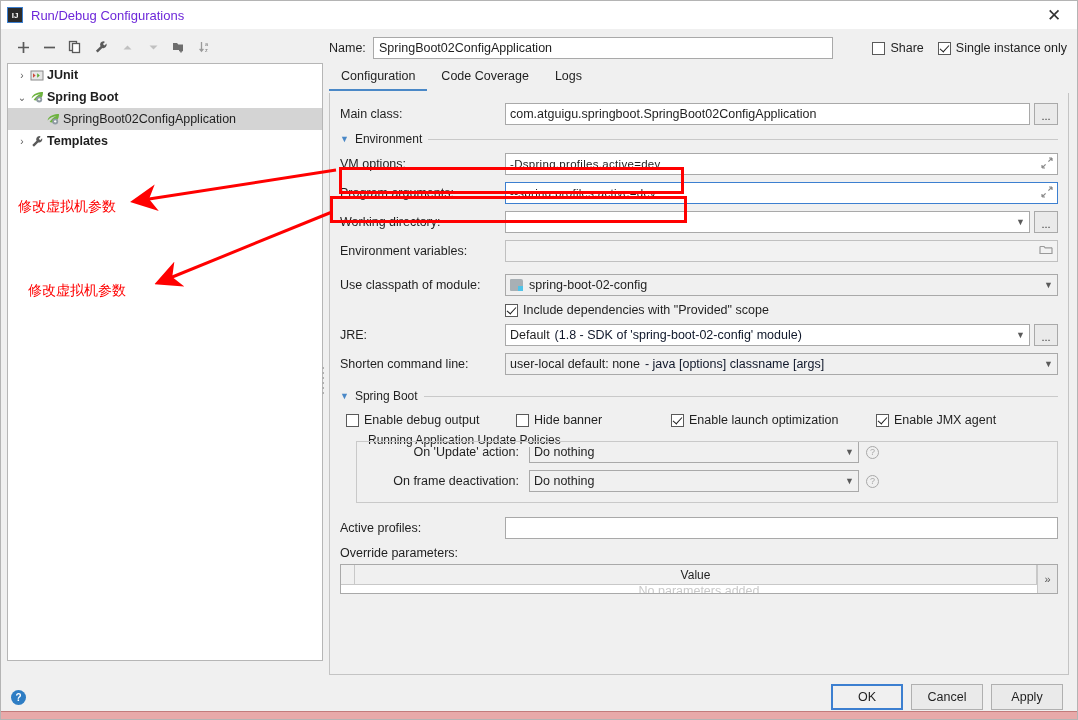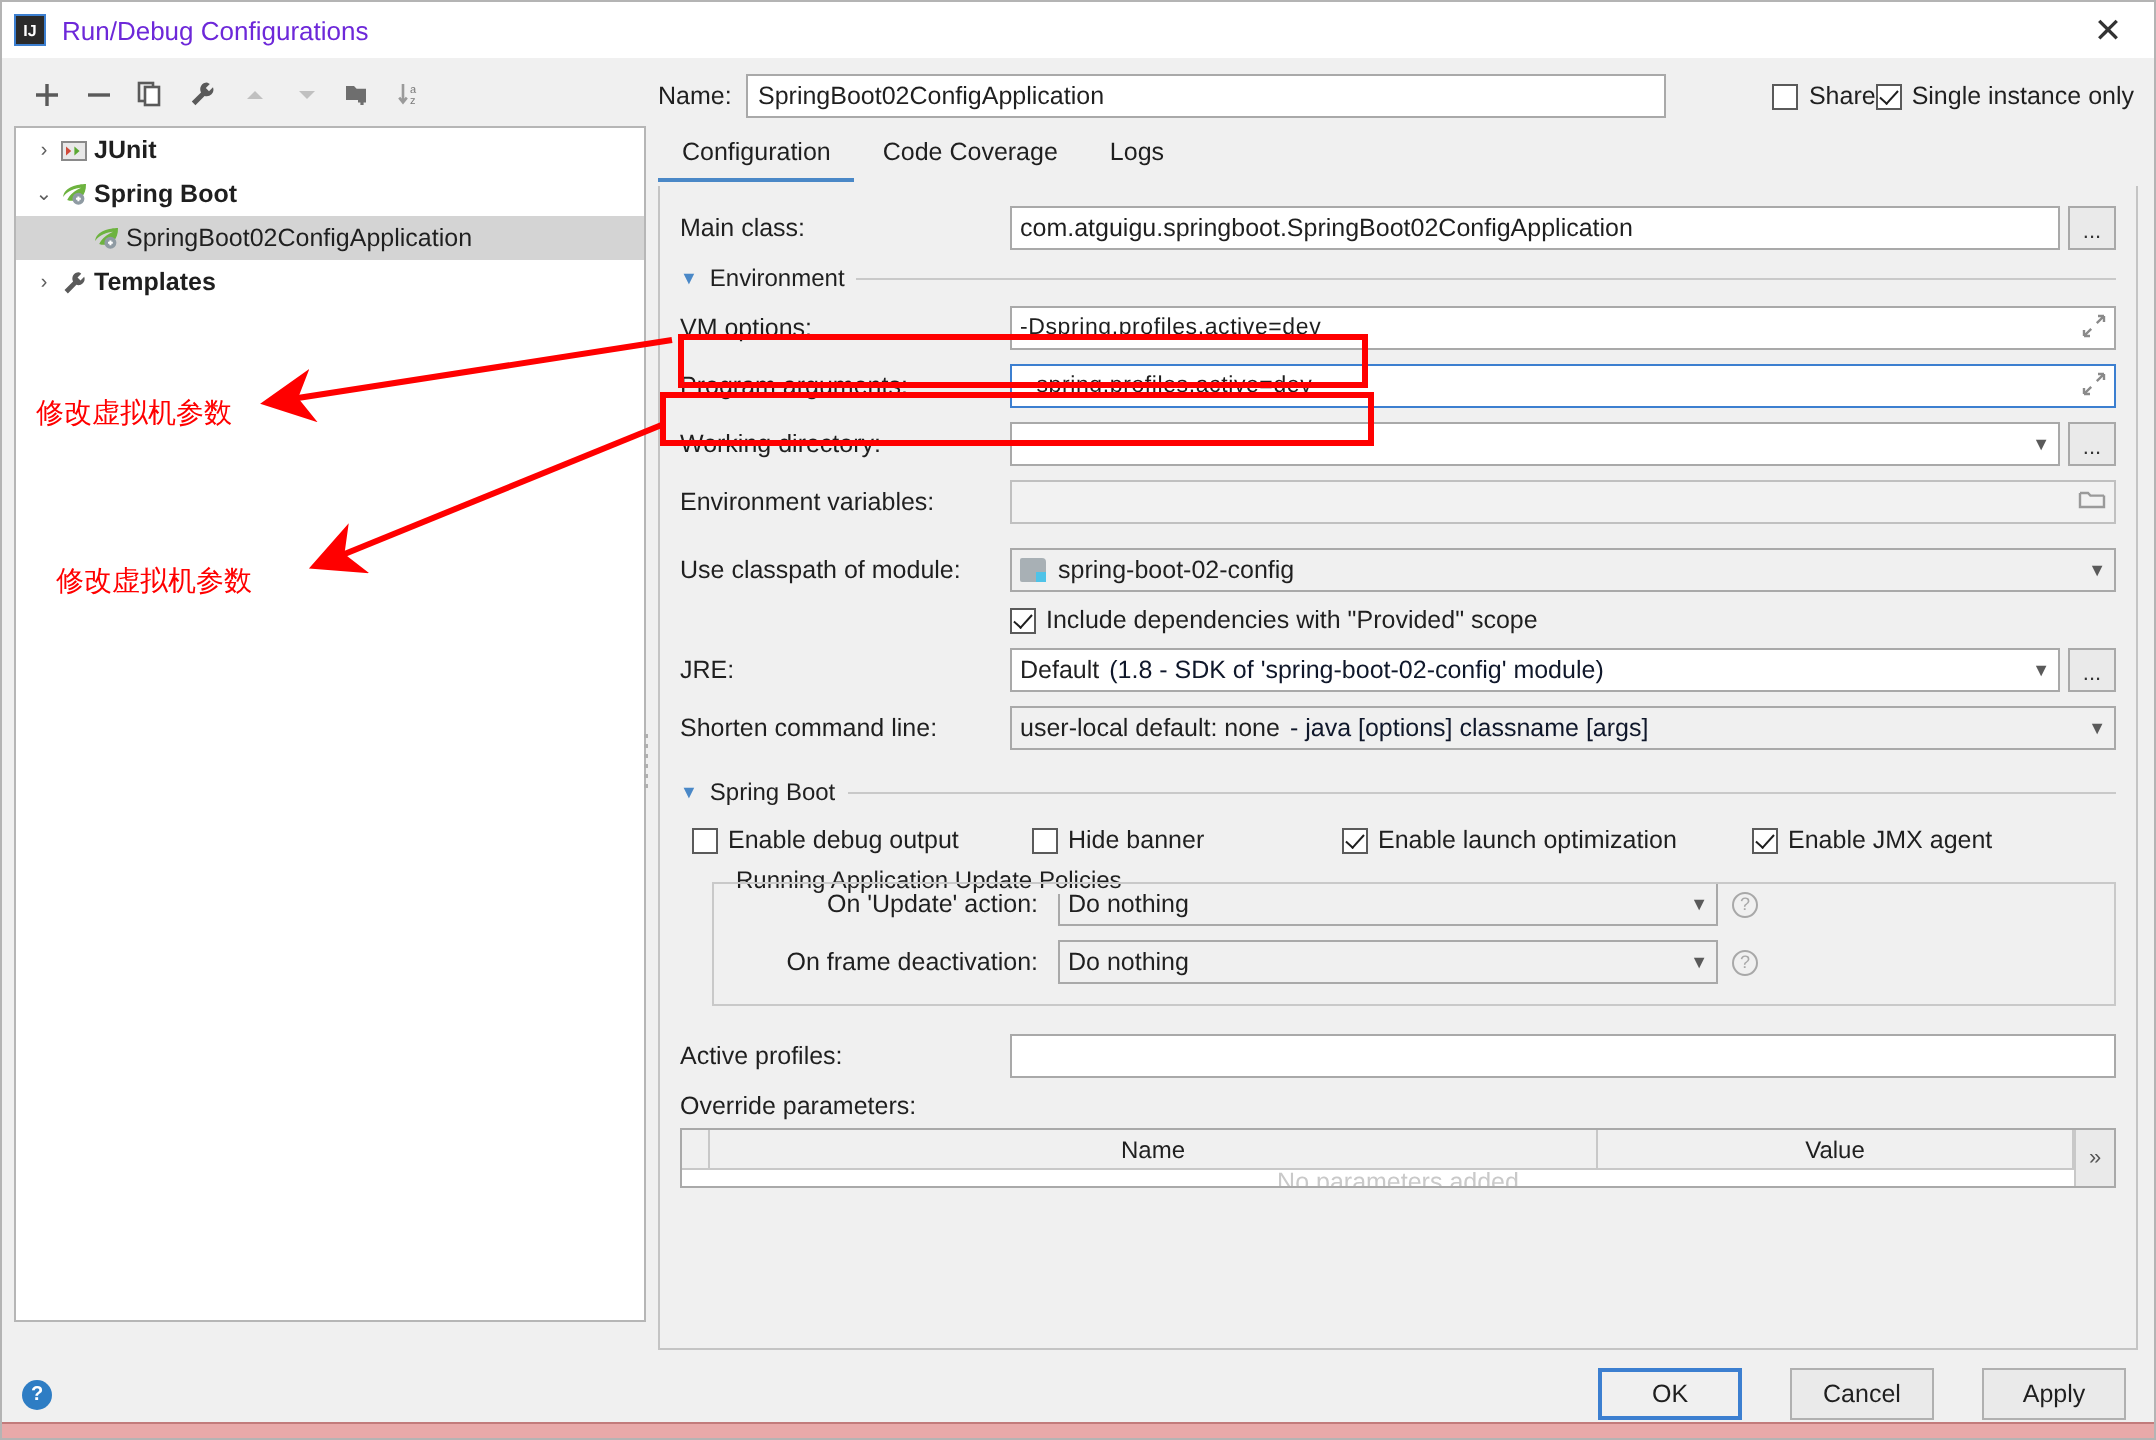--- a/index.html
+++ b/index.html
@@ -61,21 +61,21 @@
   .splitter i { width: 2px; height: 2px; background: #b0b0b0; display: block; }
 
   
   .right-pane { flex: 1; min-width: 0; display: flex; flex-direction: column;
      padding: 4px 8px 0 6px; }
 
   .name-row { display: flex; align-items: center; height: 30px; flex: none; }
   .name-label { width: 44px; }
   .name-input { width: 460px; height: 22px; border: 1px solid #a9a9a9; background: #fff;
      padding: 0 5px; display: flex; align-items: center; font-size: 12.5px; }
-  .name-right { margin-left: auto; display: flex; align-items: center; 
+  .name-right { margin-left: auto; display: flex; align-items: center; gap: 14px;
      padding-right: 2px; text-align: right; }
 
   .cbx { width: 13px; height: 13px; border: 1px solid #5a5a5a; background: #fff;
      flex: none; position: relative; }
   .cbx.on::after { content: ""; position: absolute; left: 3px; top: 0px; width: 4px;
      height: 8px; border: solid #1f1f1f; border-width: 0 1.6px 1.6px 0;
      transform: rotate(42deg); }
   .cbx-row { display: flex; align-items: center; gap: 5px; }
 
   
@@ -139,21 +139,21 @@
   .tbl-more { width: 20px; border-left: 1px solid #c8c8c8; background: #eaeaea;
      display: flex; align-items: center; justify-content: center; color: #555;
      font-size: 11px; flex: none; }
 
   
   .footer { height: 44px; flex: none; display: flex; align-items: center;
      padding: 0 14px 0 10px; }
   .help-icon { width: 15px; height: 15px; border-radius: 50%; background: #2e7dc4;
      color: #fff; font-size: 10px; display: flex; align-items: center;
      justify-content: center; font-weight: bold; }
-  .fbtns { margin-left: auto; display: flex; gap: 24px; }
+  .fbtns { margin-left: auto; display: flex; gap: 8px; }
   .fbtn { min-width: 72px; height: 26px; border: 1px solid #b0b0b0; background: #eaeaea;
      display: flex; align-items: center; justify-content: center; font-size: 12.5px; }
   .fbtn.primary { border: 2px solid #3c7fd0; background: #f0f0f0; }
 
   .bottom-strip { position: absolute; left: 0; right: 0; bottom: 0; height: 8px;
      background: #e8a9a9; overflow: hidden; color: #6b2020; font-size: 9px;
      line-height: 8px; white-space: nowrap; border-top: 1px solid #c27b7b; }
 
   
   .redbox { position: absolute; border: 3px solid #ff0000; pointer-events: none; }
@@ -448,21 +448,20 @@
 
         <div class="row" style="margin-top:14px">
           <div class="lbl">Active profiles:</div>
           <div class="fld"></div>
         </div>
 
         <div style="margin:6px 0 4px 0">Override parameters:</div>
         <div class="tbl">
           <div class="tbl-head">
             <div class="th narrow"></div>
-            <div class="th" style="flex:0 0 444px">Name</div>
             <div class="th" style="flex:1">Value</div>
           </div>
           <div class="tbl-empty">No parameters added</div>
           <div class="tbl-more">»</div>
         </div>
 
       </div>
     </div>
   </div>
 

